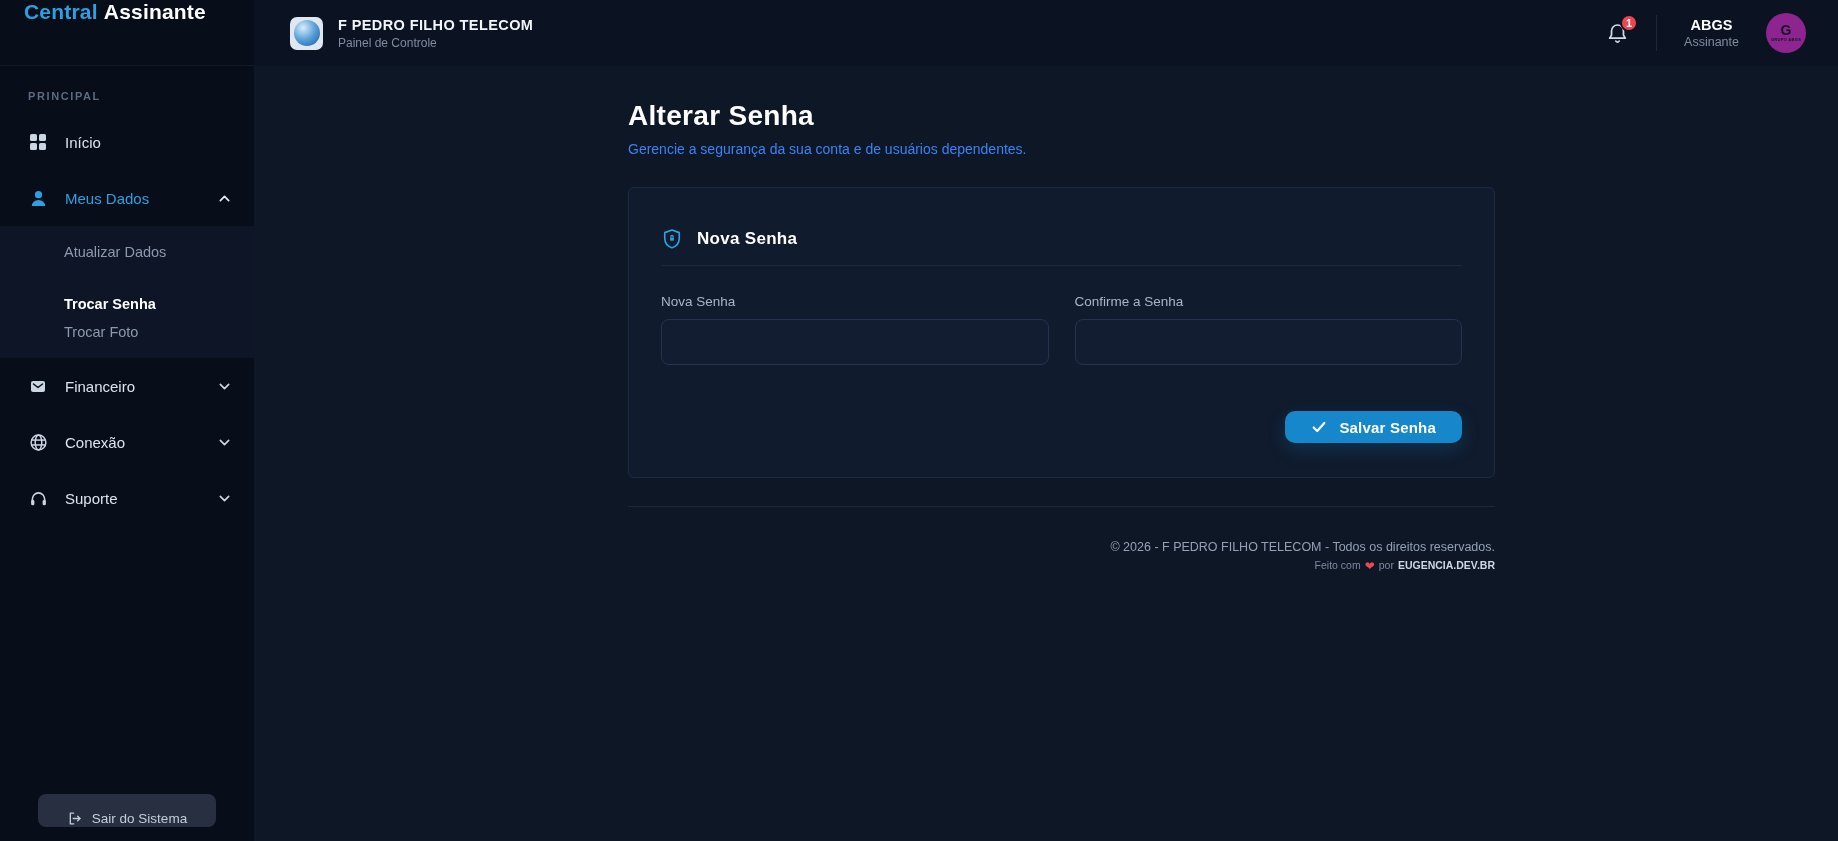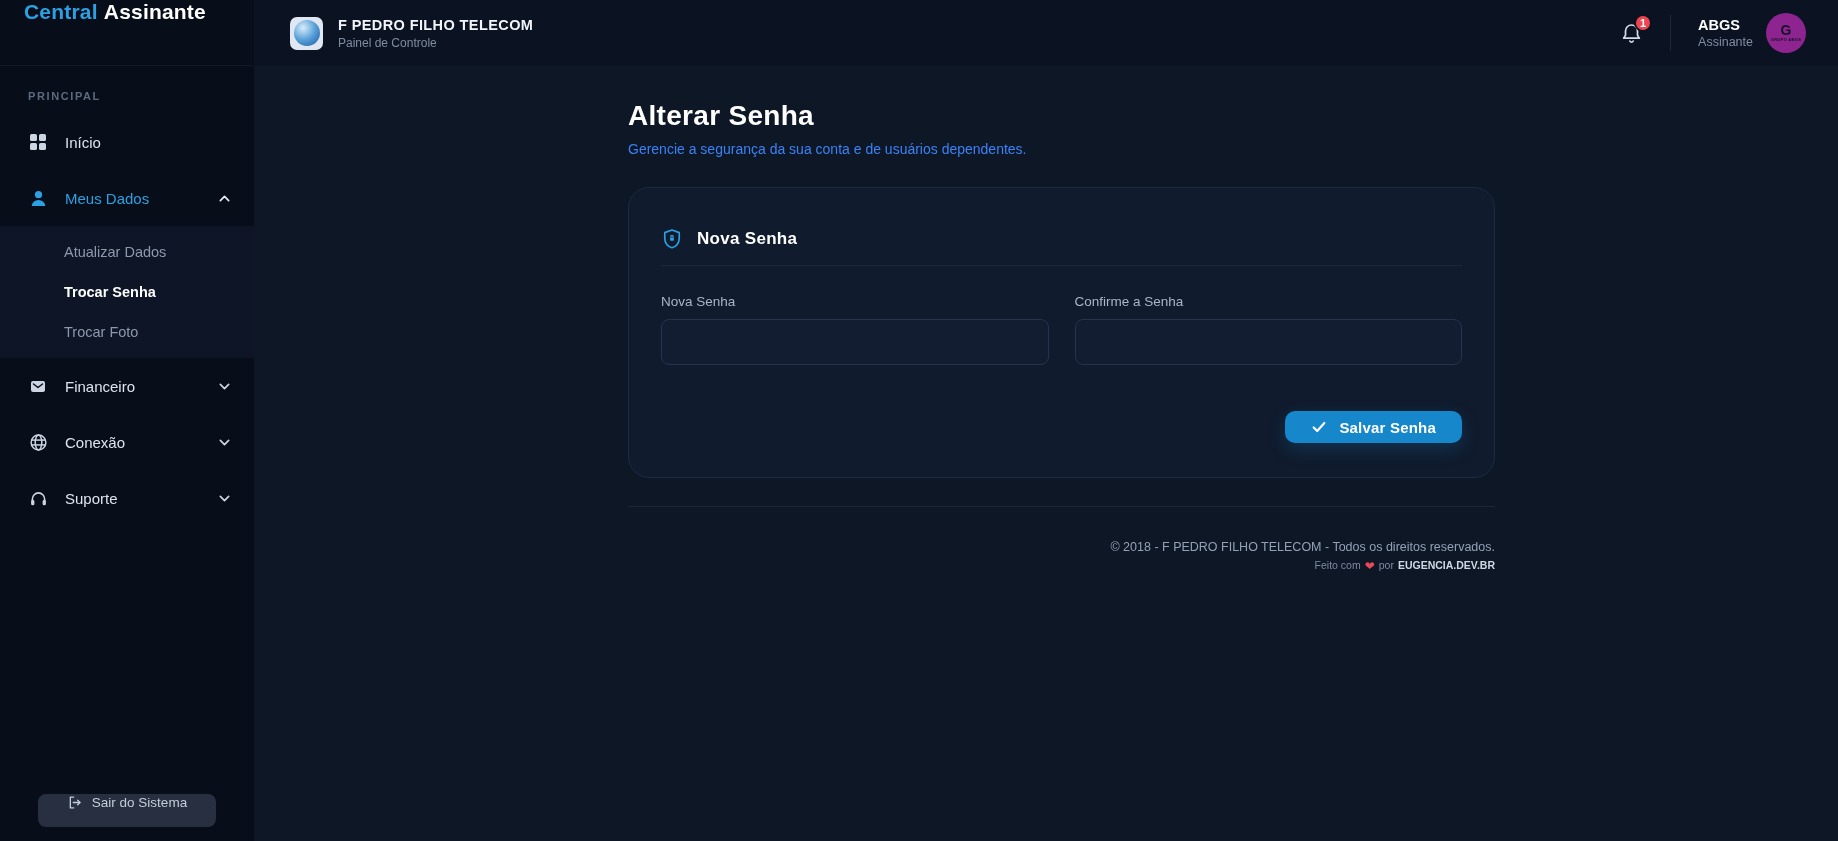--- a/index.html
+++ b/index.html
@@ -22,52 +22,52 @@
 
   .nav-item { height:56px; display:flex; align-items:center; padding:0 22px 0 28px; color:#dde4ee; font-size:15px; cursor:pointer; }
   .nav-item .icon { width:20px; height:20px; margin-right:17px; display:flex; align-items:center; justify-content:center; color:#ccd5e2; flex-shrink:0; }
   .nav-item .chev { margin-left:auto; color:#ccd5e2; display:flex; }
   .nav-item.active { color:#2ba1e3; }
   .nav-item.active .icon { color:#2ba1e3; }
   .nav-item.active .chev { color:#e8edf4; }
 
   .submenu { background:#0d1526; padding:6px 0; }
   .submenu-item { height:40px; display:flex; align-items:center; padding-left:64px; font-size:14.5px; color:#8d99ad; cursor:pointer; }
-  .submenu-item.active { color:#ffffff; font-weight:bold; }
+  .submenu-item.active { color:#ffffff; font-weight:bold;align-items:flex-end; }
 
   .logout-wrap { margin-top:auto; padding:0 38px 14px; }
-  .logout-btn { width:100%; height:33px; background:#272f41; border:none; border-radius:8px; color:#c3cdda; font-size:13.5px; display:flex; align-items:flex-start; justify-content:center; gap:10px; cursor:pointer; font-family:inherit; }
+  .logout-btn { width:100%; height:33px; background:#272f41; border:none; border-radius:8px; color:#c3cdda; font-size:13.5px; display:flex; align-items:flex-end; justify-content:center; gap:10px; cursor:pointer; font-family:inherit; }
 
   
   .right { flex:1; display:flex; flex-direction:column; min-width:0; }
 
   .topbar { height:66px; background:#0b1322; display:flex; align-items:center; padding:0 32px 0 36px; flex-shrink:0; }
   .company-logo { width:33px; height:33px; border-radius:7px; background:#dfe8f2; display:flex; align-items:center; justify-content:center; margin-right:15px; flex-shrink:0; }
   .globe-mark { width:26px; height:26px; border-radius:50%; background:radial-gradient(circle at 35% 30%, #d9ecfa, #5aa1d8 48%, #1d5fa8 95%); }
   .company-info .name { font-size:14.5px; font-weight:bold; color:#f2f5f9; letter-spacing:.4px; }
   .company-info .sub  { font-size:12px; color:#7e8ca0; margin-top:3px; }
 
   .topbar-right { margin-left:auto; display:flex; align-items:center; }
   .bell-wrap { position:relative; margin-right:27px; color:#d4dbe5; cursor:pointer; display:flex; }
   .badge { position:absolute; top:-8px; right:-9px; min-width:18px; height:18px; border-radius:50%; background:#ee4450; color:#fff; font-size:11px; font-weight:bold; display:flex; align-items:center; justify-content:center; border:2px solid #0b1322; }
   .divider-v { width:1px; height:36px; background:rgba(255,255,255,.09); margin-right:27px; }
-  .user-info { text-align:left; margin-right:13px; }
+  .user-info { text-align:center; margin-right:27px; }
   .user-info .name { font-size:14.5px; font-weight:bold; color:#ffffff; }
   .user-info .role { font-size:12.5px; color:#7e8ca0; margin-top:2px; }
   .avatar { width:40px; height:40px; border-radius:50%; background:#8d2490; display:flex; flex-direction:column; align-items:center; justify-content:center; color:#141425; cursor:pointer; overflow:hidden; flex-shrink:0; }
   .avatar .g { font-weight:bold; font-size:14px; line-height:13px; }
   .avatar .t { font-size:4px; font-weight:bold; letter-spacing:.3px; white-space:nowrap; }
 
   .content { flex:1; overflow:auto; }
   .content-inner { width:895px; margin-left:346px; padding-top:34px;padding-left:28px; }
 
   h1.page-title { margin:0; font-size:28px; color:#ffffff; letter-spacing:.3px; font-weight:bold; }
   .page-sub { margin-top:9px; font-size:14px; color:#3b82f6; }
 
-  .card { margin-top:30px; background:#101b2d; border:1px solid #1c2a44; border-radius:21px; padding:40px 32px 34px; }
+  .card { margin-top:30px; background:#101b2d; border:1px solid #1c2a44; border-radius:6px; padding:40px 32px 34px; }
   .card-head { display:flex; align-items:center; gap:14px; padding-bottom:15px; border-bottom:1px solid rgba(255,255,255,.06); }
   .card-title { font-size:17px; font-weight:bold; color:#ffffff; letter-spacing:.3px; }
   .shield-ic { color:#2ba1e3; display:flex; }
 
   .fields { display:flex; gap:26px; margin-top:28px; }
   .field { flex:1; }
   .field label { display:block; font-size:13.5px; color:#aab6c8; margin-bottom:10px; }
   .field input { width:100%; height:46px; background:#131d31; border:1px solid #263350; border-radius:8px; padding:0 14px; color:#e7ecf3; font-size:14px; font-family:inherit; outline:none; }
 
   .actions { display:flex; justify-content:flex-end; margin-top:46px; }
@@ -261,21 +261,21 @@
                 </svg>
             </span>
             <span>Salvar Senha</span>
           </button>
         </div>
       </section>
 
       <div class="hr"></div>
 
       <footer class="page-footer">
-        <div class="copyright">© 2018 - F PEDRO FILHO TELECOM - Todos os direitos reservados.</div>
+        <div class="copyright">© 2026 - F PEDRO FILHO TELECOM - Todos os direitos reservados.</div>
         <div class="credit">
           <span>Feito com</span>
           <span class="heart">❤</span>
           <span>por</span>
           <span class="brand-link">EUGENCIA.DEV.BR</span>
         </div>
       </footer>
     </div>
   </main>
 </div>

